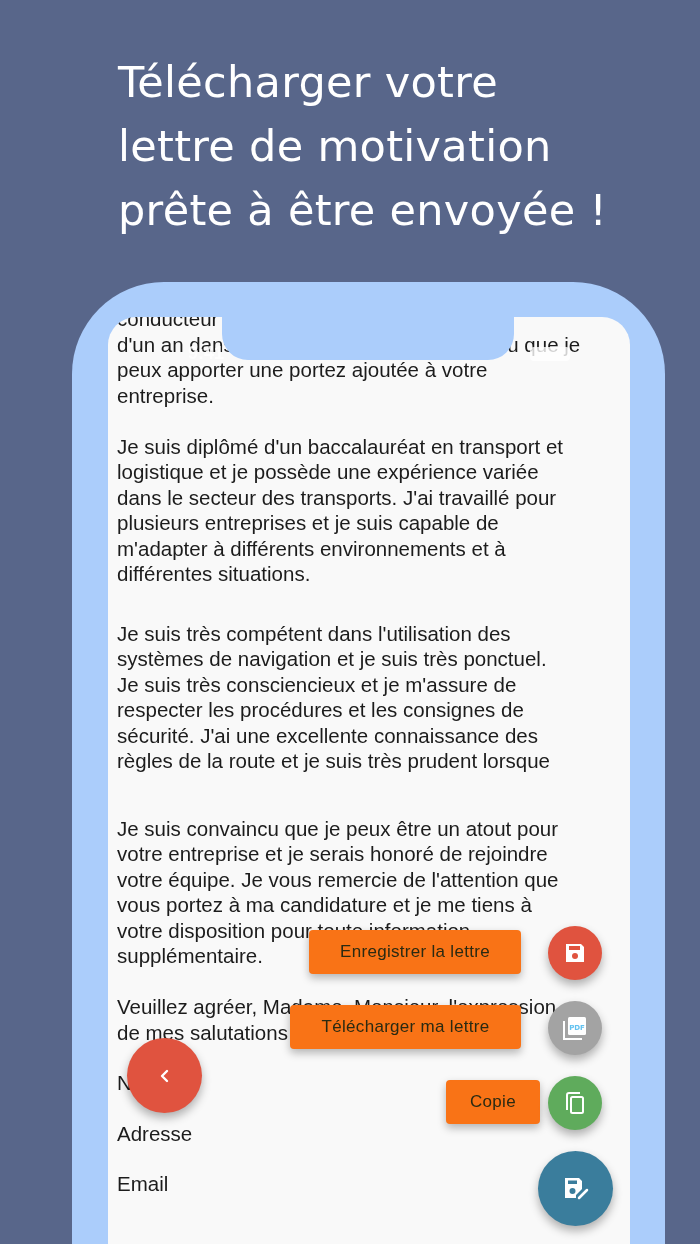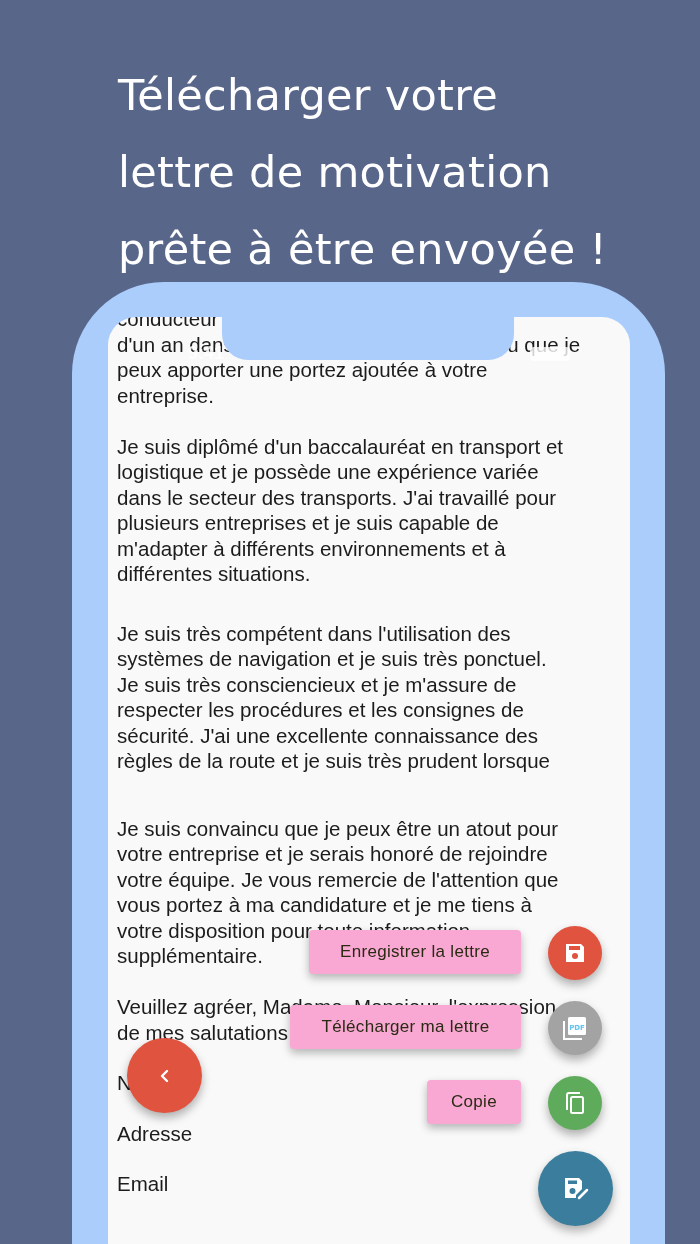--- a/index.html
+++ b/index.html
@@ -7,21 +7,21 @@
       width: 700px; height: 1244px; overflow: hidden;
       background: #58668a; position: relative;
       font-family: "DejaVu Sans", sans-serif;
     }
     .headline {
       position: absolute; left: 118px; top: 50px; width: 560px;
       color: #ffffff; font-family: "DejaVu Sans", sans-serif;
       font-size: 43px; line-height: 64px; font-weight: normal;
       letter-spacing: 0.3px;
     }
-    .headline div { white-space: nowrap; margin-top: 13px; }
+    .headline div { white-space: nowrap; }
     .phone-frame {
       position: absolute; left: 72px; top: 282px; width: 593px; height: 1100px;
       background: #abcdfb; border-radius: 92px 92px 0 0;
     }
     .screen {
       position: absolute; left: 108px; top: 317px; width: 522px; height: 1000px;
       background: #f9f9f9; border-radius: 28px 28px 0 0; overflow: hidden;
     }
     .letter {
       position: absolute; left: 9px; top: -11px; width: 505px;
@@ -39,21 +39,21 @@
     }
     .status-right {
       position: absolute; right: 60px; top: 30px; width: 40px; height: 14px;
       background: rgba(255,255,255,0.8); border-radius: 4px;
     }
     .notch {
       position: absolute; left: 222px; top: 300px; width: 292px; height: 60px;
       background: #abcdfb; border-radius: 0 0 26px 26px;
     }
     .fab-label {
-      position: absolute; height: 44px; background: #f9a8d4; color: #2a2a12;
+      position: absolute; height: 44px; background: #f97316; color: #2a2a12;
       border-radius: 4px; box-shadow: 0 4px 8px rgba(0,0,0,0.28);
       font-family: "Liberation Sans", sans-serif; font-size: 17px;
       display: flex; align-items: center; justify-content: center;
       letter-spacing: 0.3px;
     }
     .fab {
       position: absolute; border-radius: 50%;
       display: flex; align-items: center; justify-content: center;
       box-shadow: 0 5px 10px rgba(0,0,0,0.3);
     }
@@ -107,21 +107,21 @@
     <p class="sig">Email</p>
   </div>
   <span class="status-time">9:41</span>
   <span class="status-right"></span>
 </div>
 
 <div class="notch"></div>
 
 <div class="fab-label" style="left:309px; top:930px; width:212px;">Enregistrer la lettre</div>
 <div class="fab-label" style="left:290px; top:1005px; width:231px;">Télécharger ma lettre</div>
-<div class="fab-label" style="left:427px; top:1080px; width:94px;">Copie</div>
+<div class="fab-label" style="left:446px; top:1080px; width:94px;">Copie</div>
 
 <div class="fab fab-small" style="left:548px; top:926px; background:#e0533f;">
   <svg width="24" height="24" viewBox="0 0 24 24">
     <path d="M3 3h15l3 3v15H3z" fill="#ffffff"></path>
     <rect x="6" y="5" width="11" height="4" fill="#e0533f"></rect>
     <circle cx="12" cy="15" r="3" fill="#e0533f"></circle>
   </svg>
 </div>
 
 <div class="fab fab-small" style="left:548px; top:1001px; background:#a3a3a3;">

